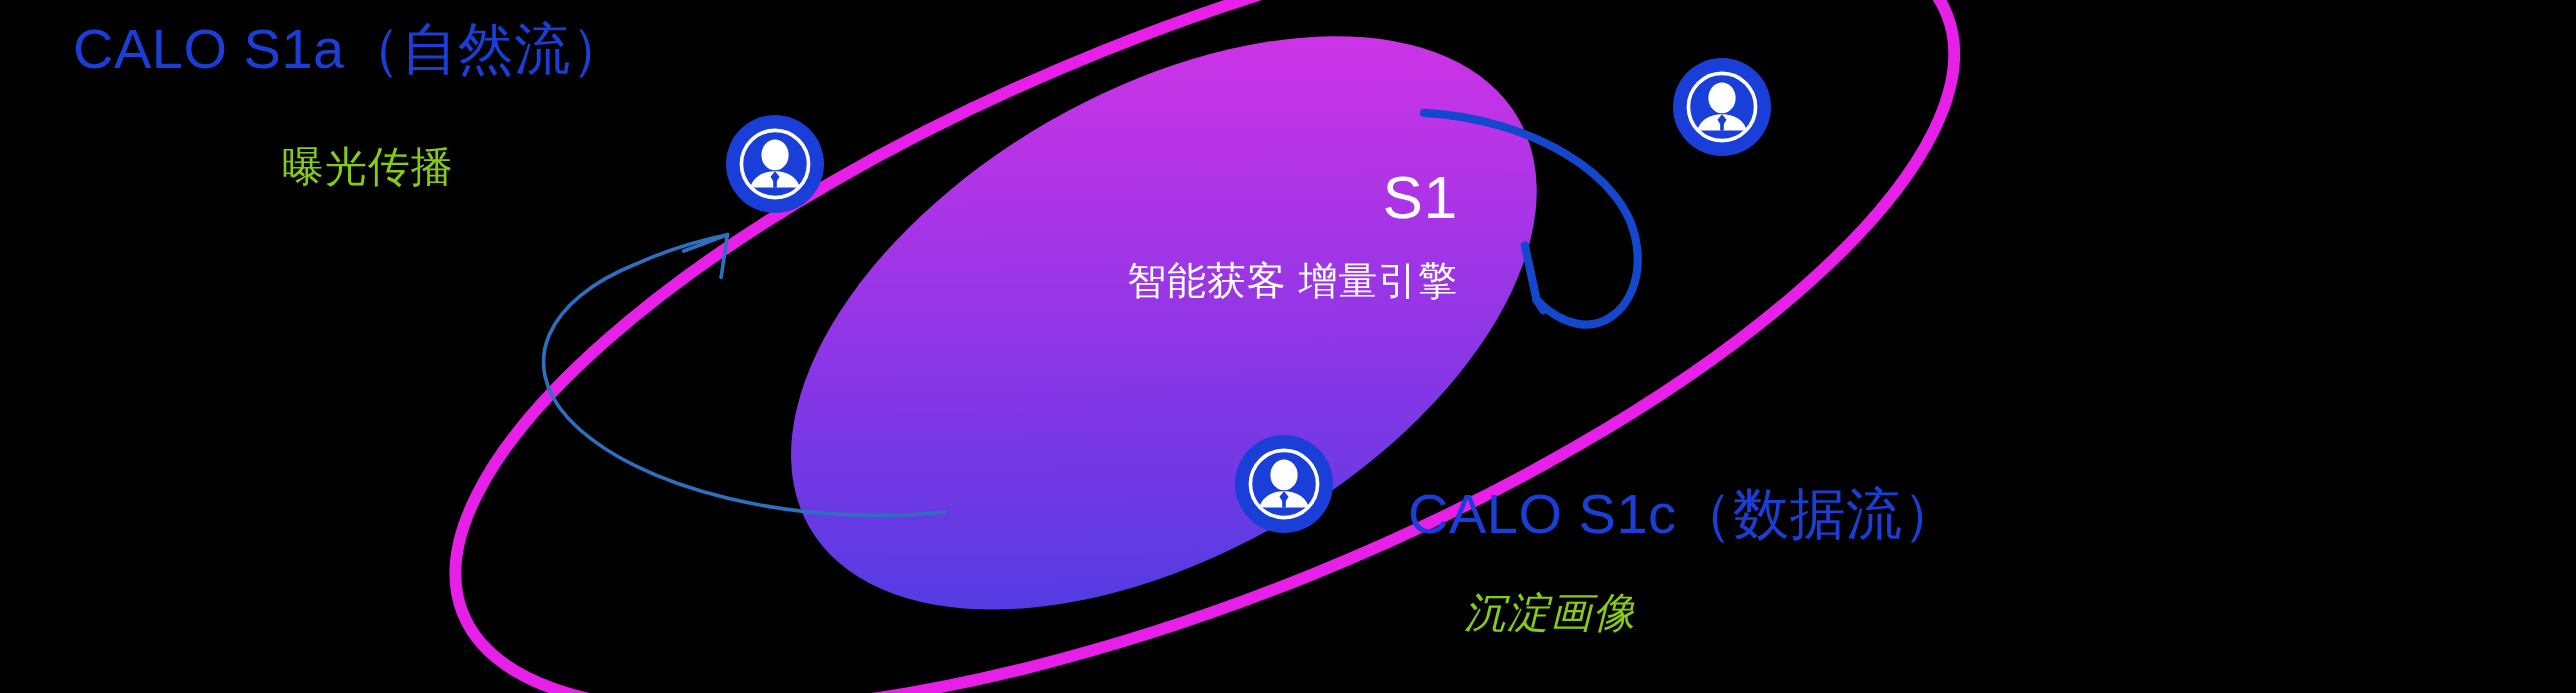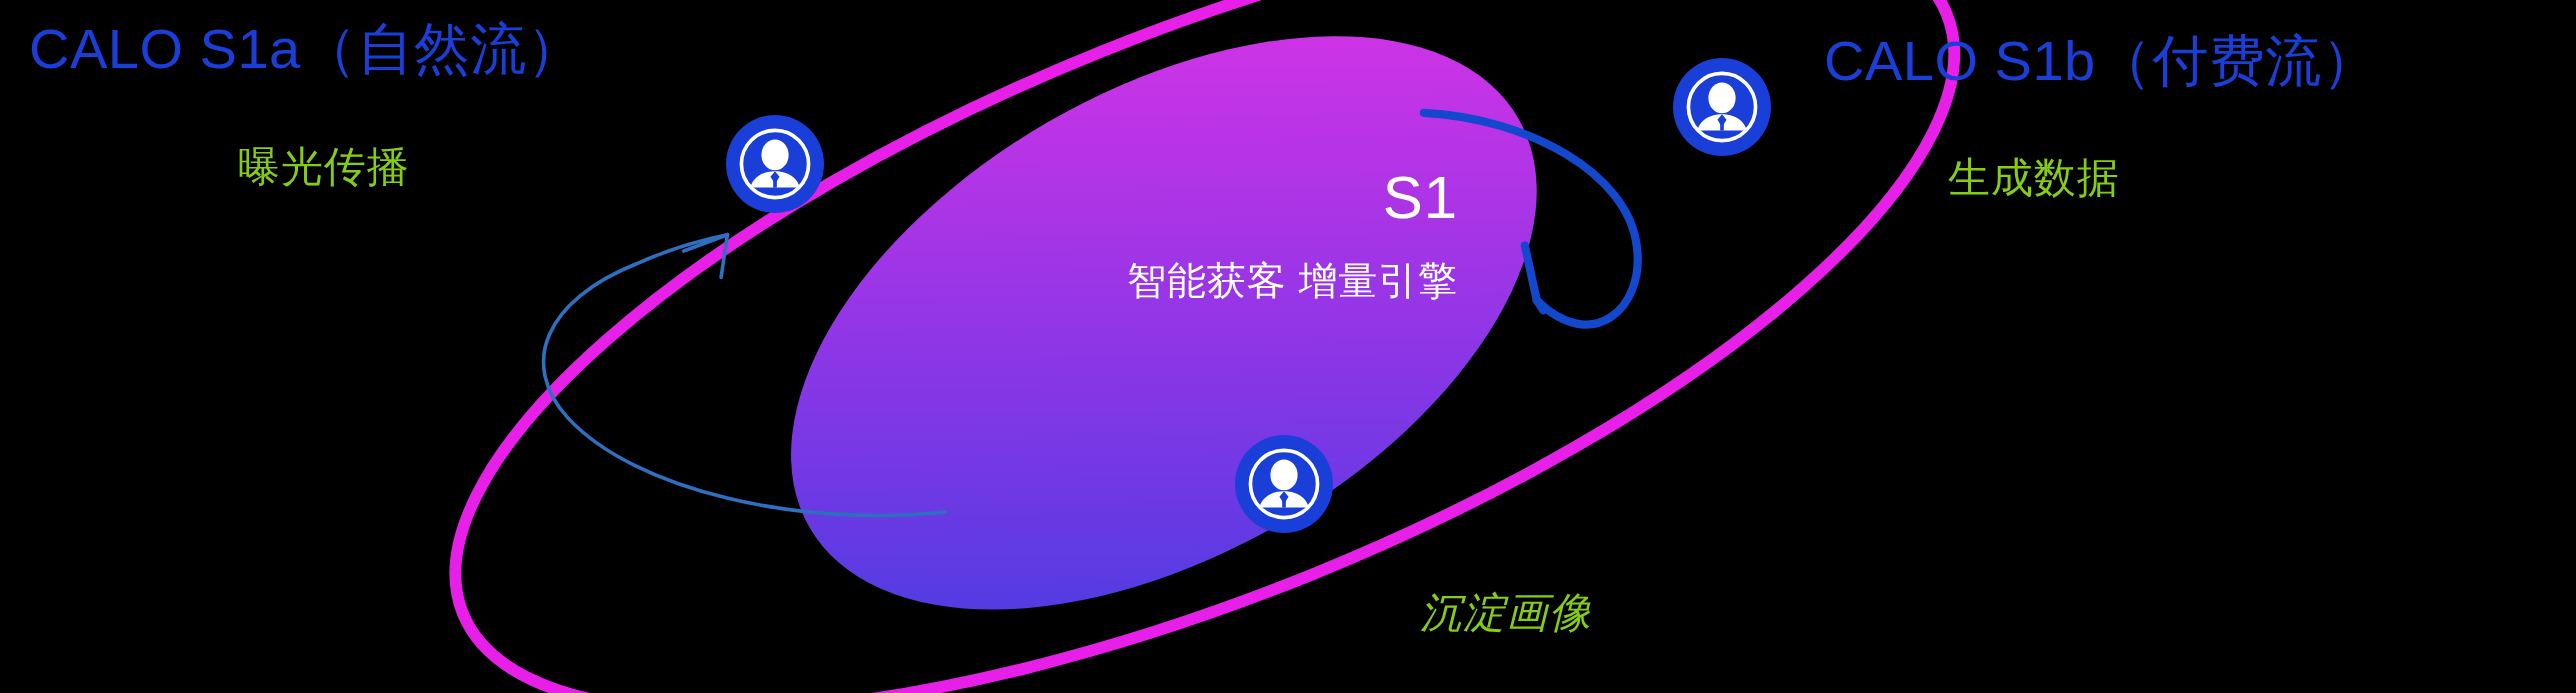--- a/index.html
+++ b/index.html
@@ -28,20 +28,21 @@
     width: 2576px;
     height: 694px;
     overflow: visible;
   }
 
   
   .label {
     position: absolute;
     white-space: nowrap;
     line-height: 1.05;
+    margin-left: 44px;
   }
   .calo-label {
     color: #1A3FD8;
     font-size: 56px;
     letter-spacing: 0.5px;
     font-weight: 400;
   }
   .sub-label {
     color: #84cc16;
     font-size: 42px;
@@ -159,19 +160,18 @@
   </div>
 
   <div id="core-text">
     <div id="core-title">S1</div>
     <div id="core-sub">智能获客  增量引擎</div>
   </div>
 
   <div class="label calo-label" id="label-s1a">CALO S1a（自然流）</div>
   <div class="label sub-label" id="label-s1a-sub">曝光传播</div>
 
-  <div class="label calo-label" id="label-s1b">CALO S1b（付费流）</div>
-  <div class="label sub-label" id="label-s1b-sub">生成数据</div>
 
+  <div class="label calo-label" id="label-s1c">CALO S1c（数据流）</div>
   <div class="label sub-label" id="label-s1c-sub">沉淀画像</div>
 
 </div>
 
 
 </body></html>

